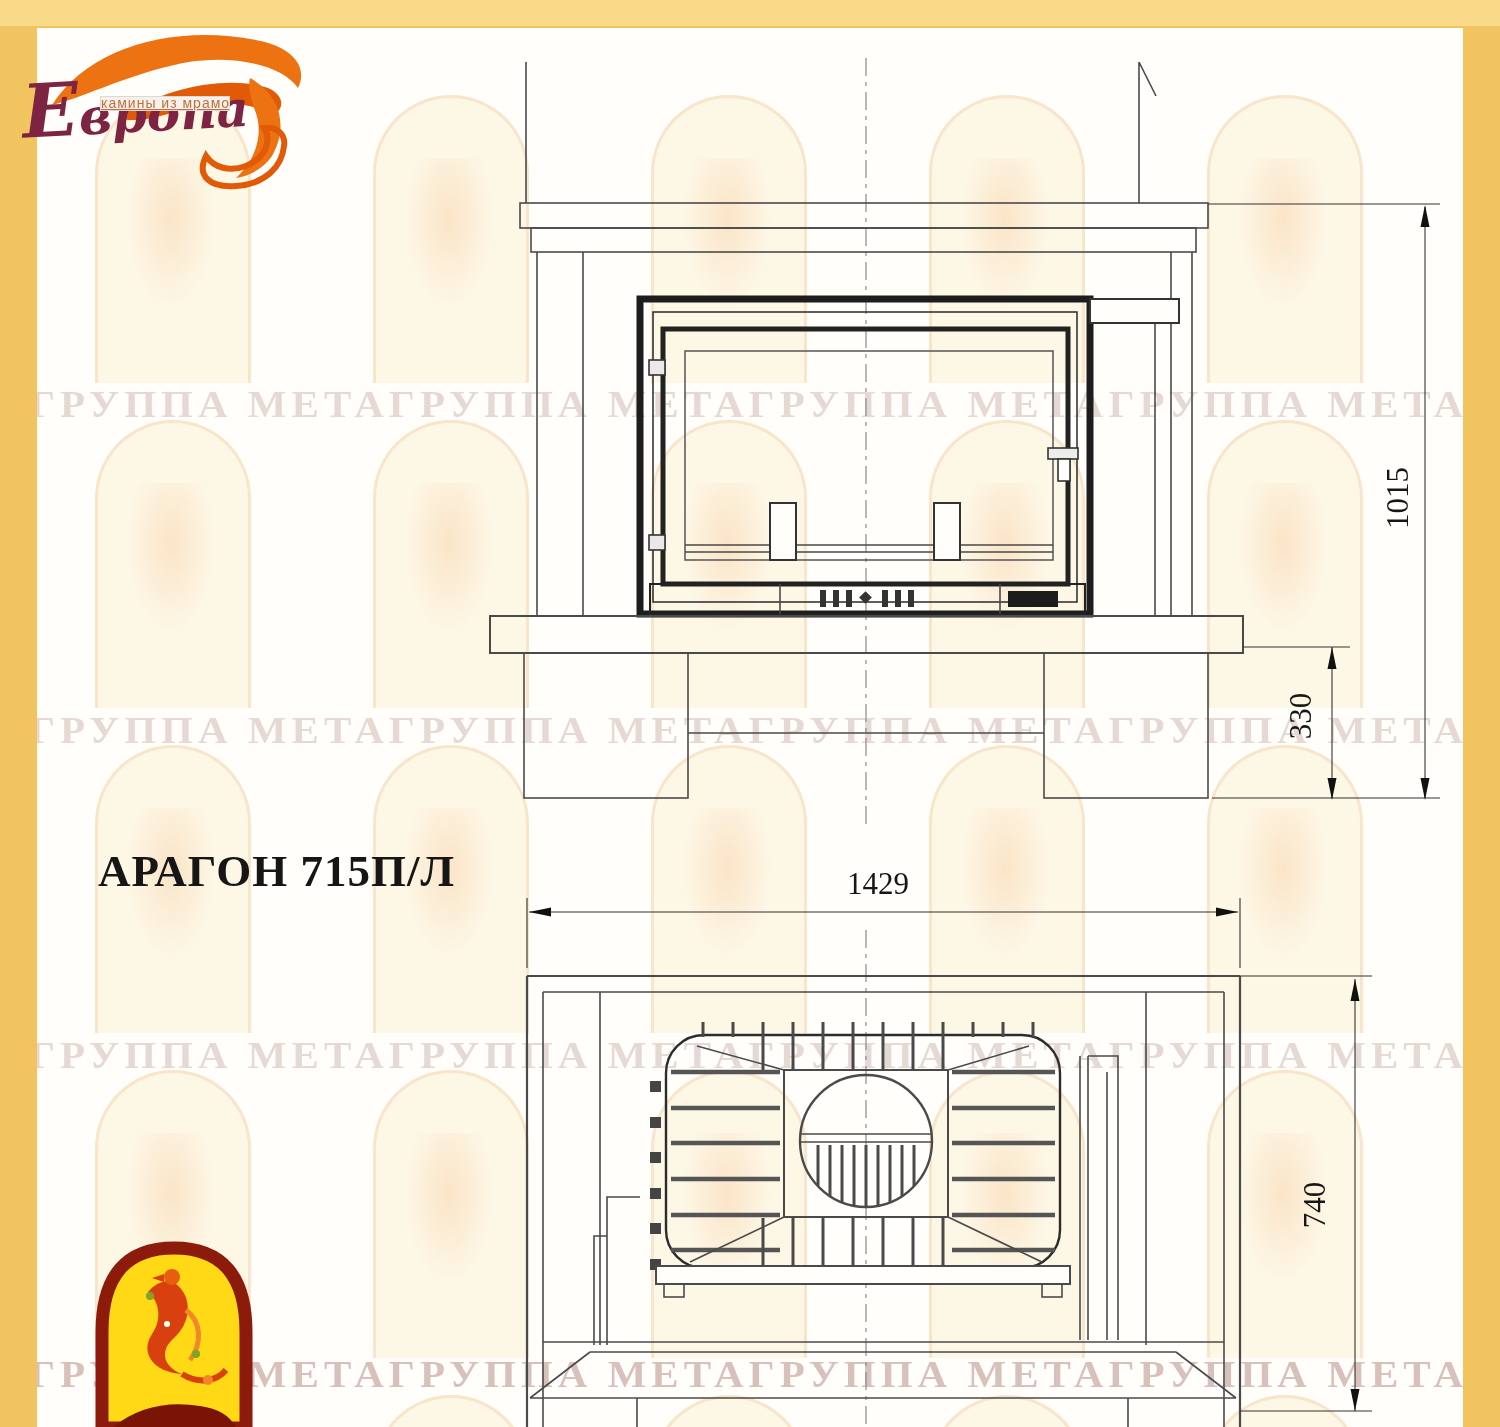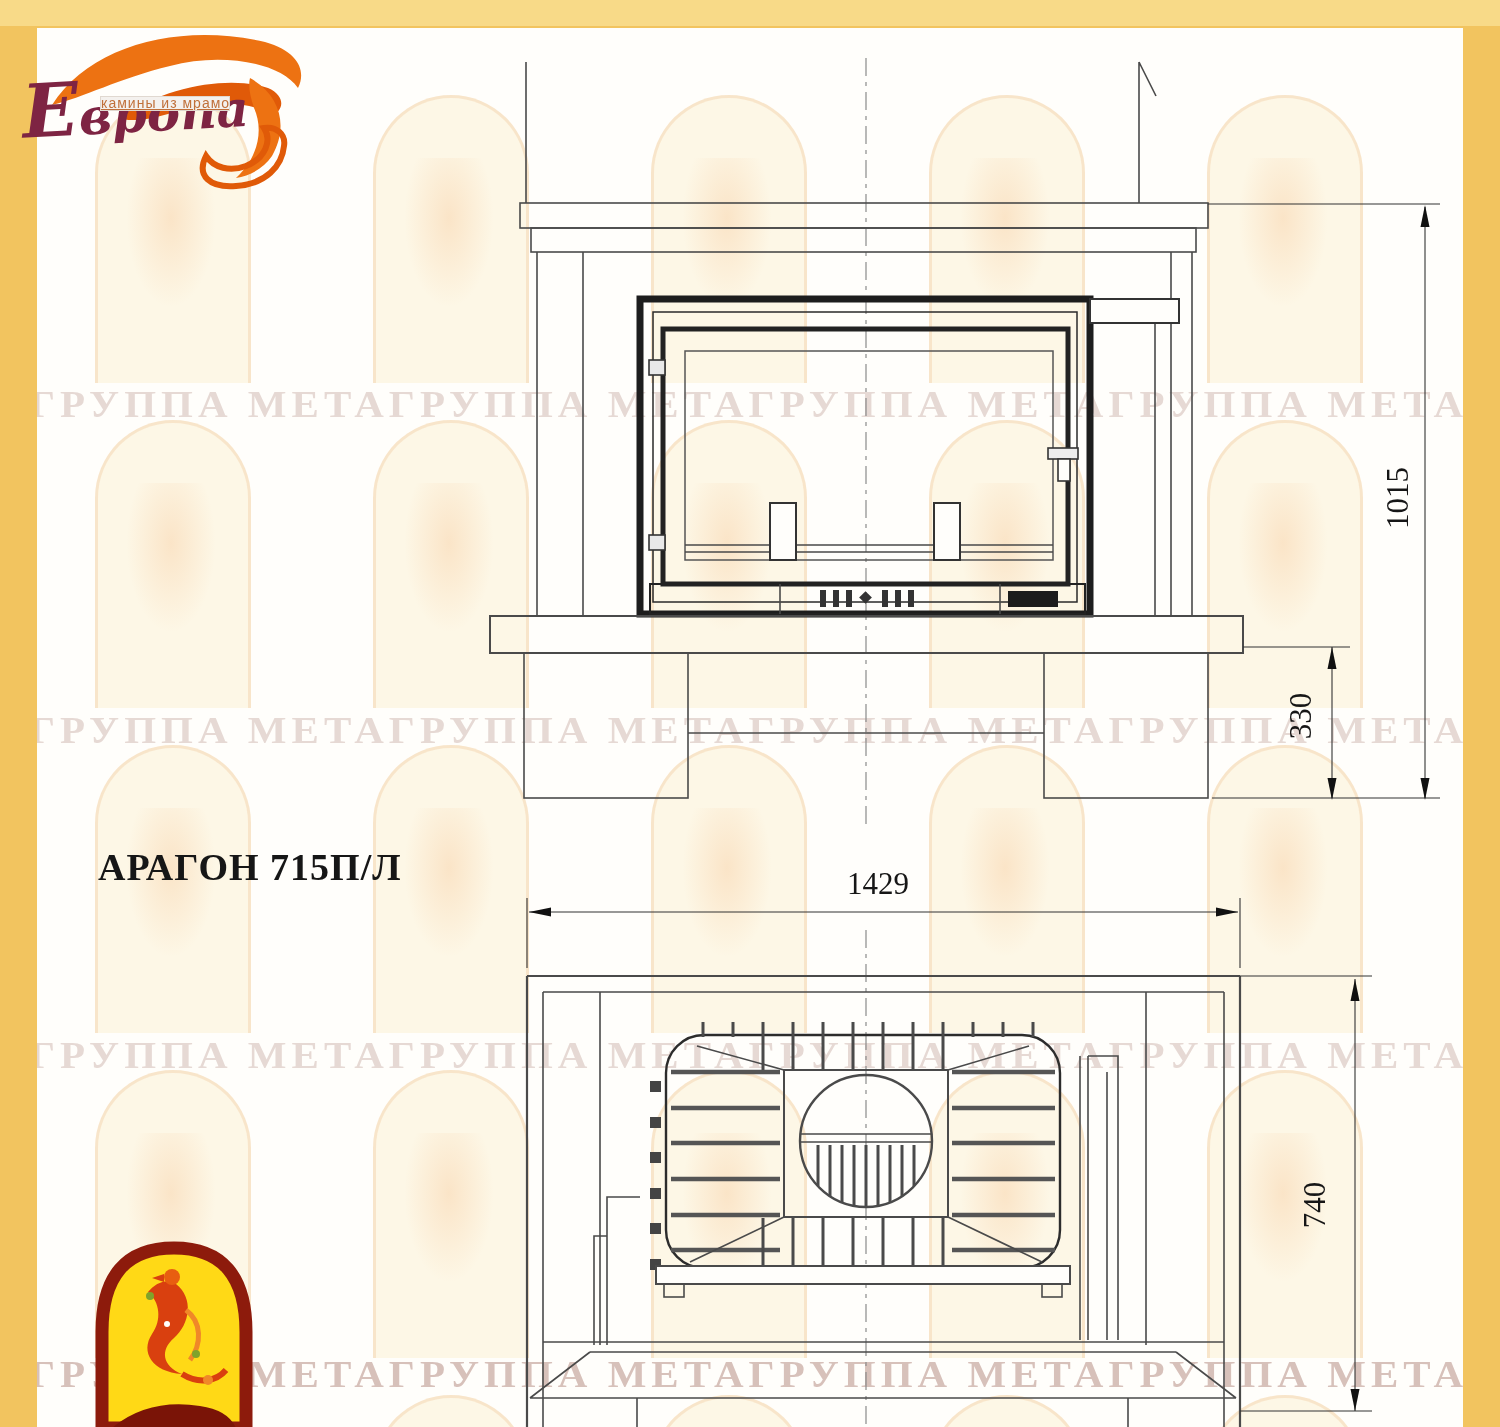--- a/index.html
+++ b/index.html
@@ -67,21 +67,21 @@
   #drawing{position:absolute;left:0;top:0;}
   
   .lbl{
     position:absolute;
     font-family:"Liberation Serif", serif;
     color:#161616;
     white-space:nowrap;
   }
   #model-title{
     left:98px;top:845px;
-    font-size:38px;font-weight:bold;letter-spacing:1px;
+    font-size:45px;font-weight:bold;letter-spacing:1px;
   }
   .dim{
     font-size:31px;
     transform:translate(-50%,-50%);
   }
   .dim.vert{transform:translate(-50%,-50%) rotate(-90deg);}
   #dim-height{left:1398px;top:498px;}
   #dim-base{left:1301px;top:716px;}
   #dim-width{left:878px;top:884px;}
   #dim-depth{left:1315px;top:1205px;}

